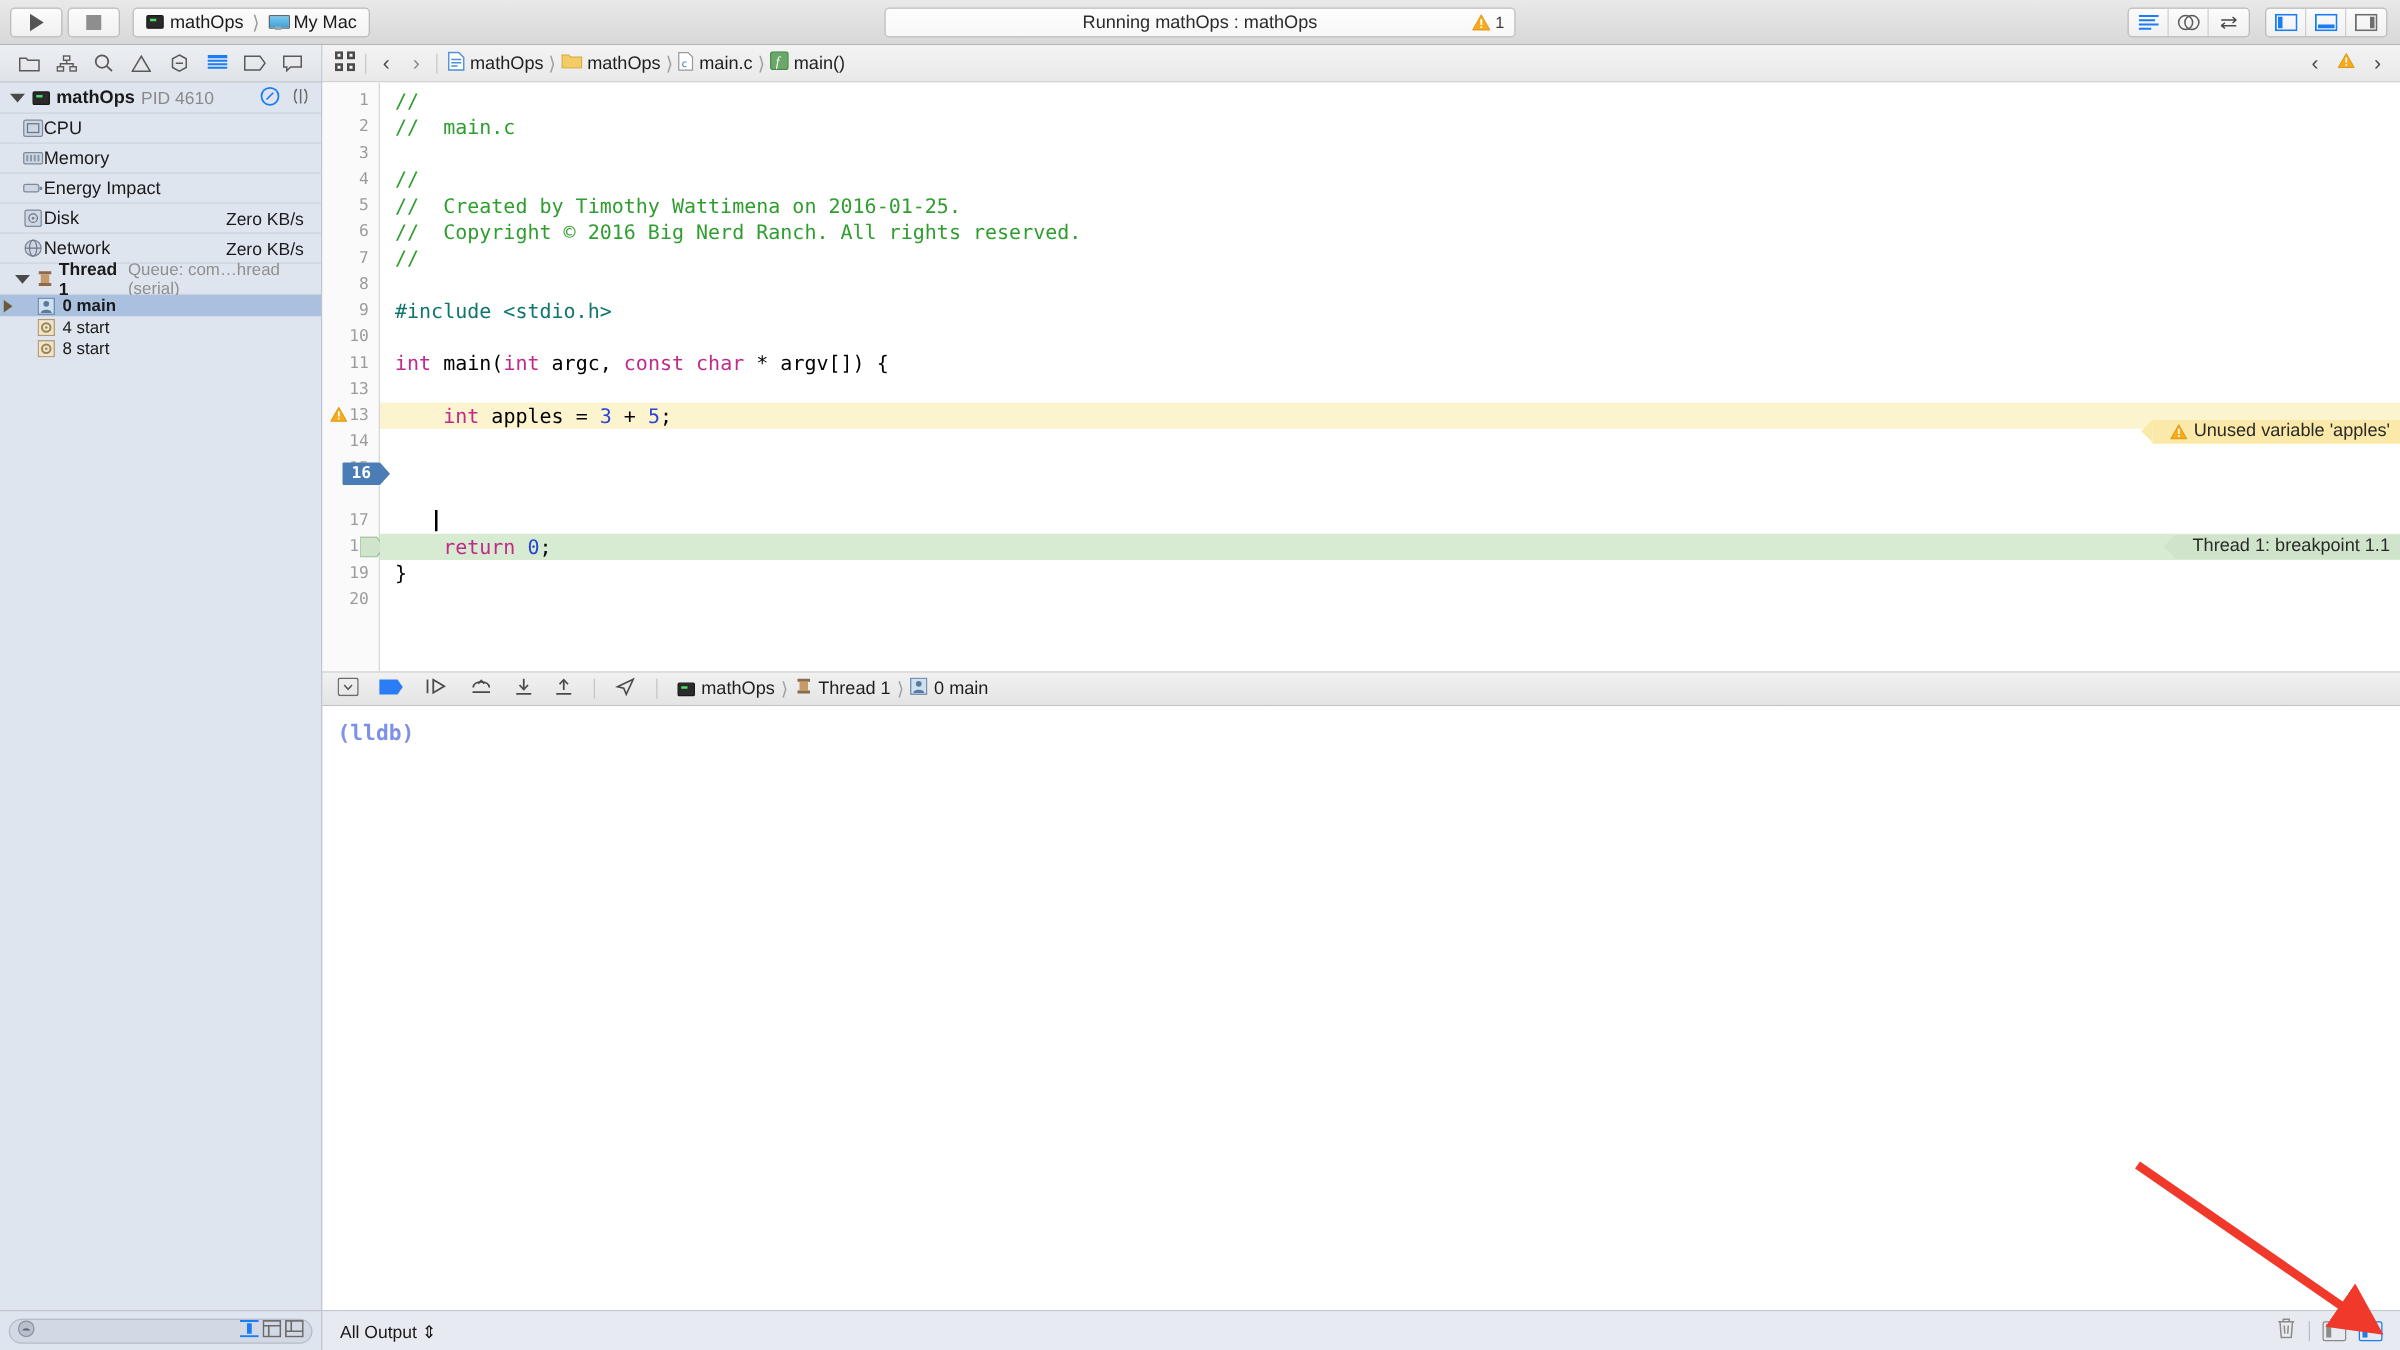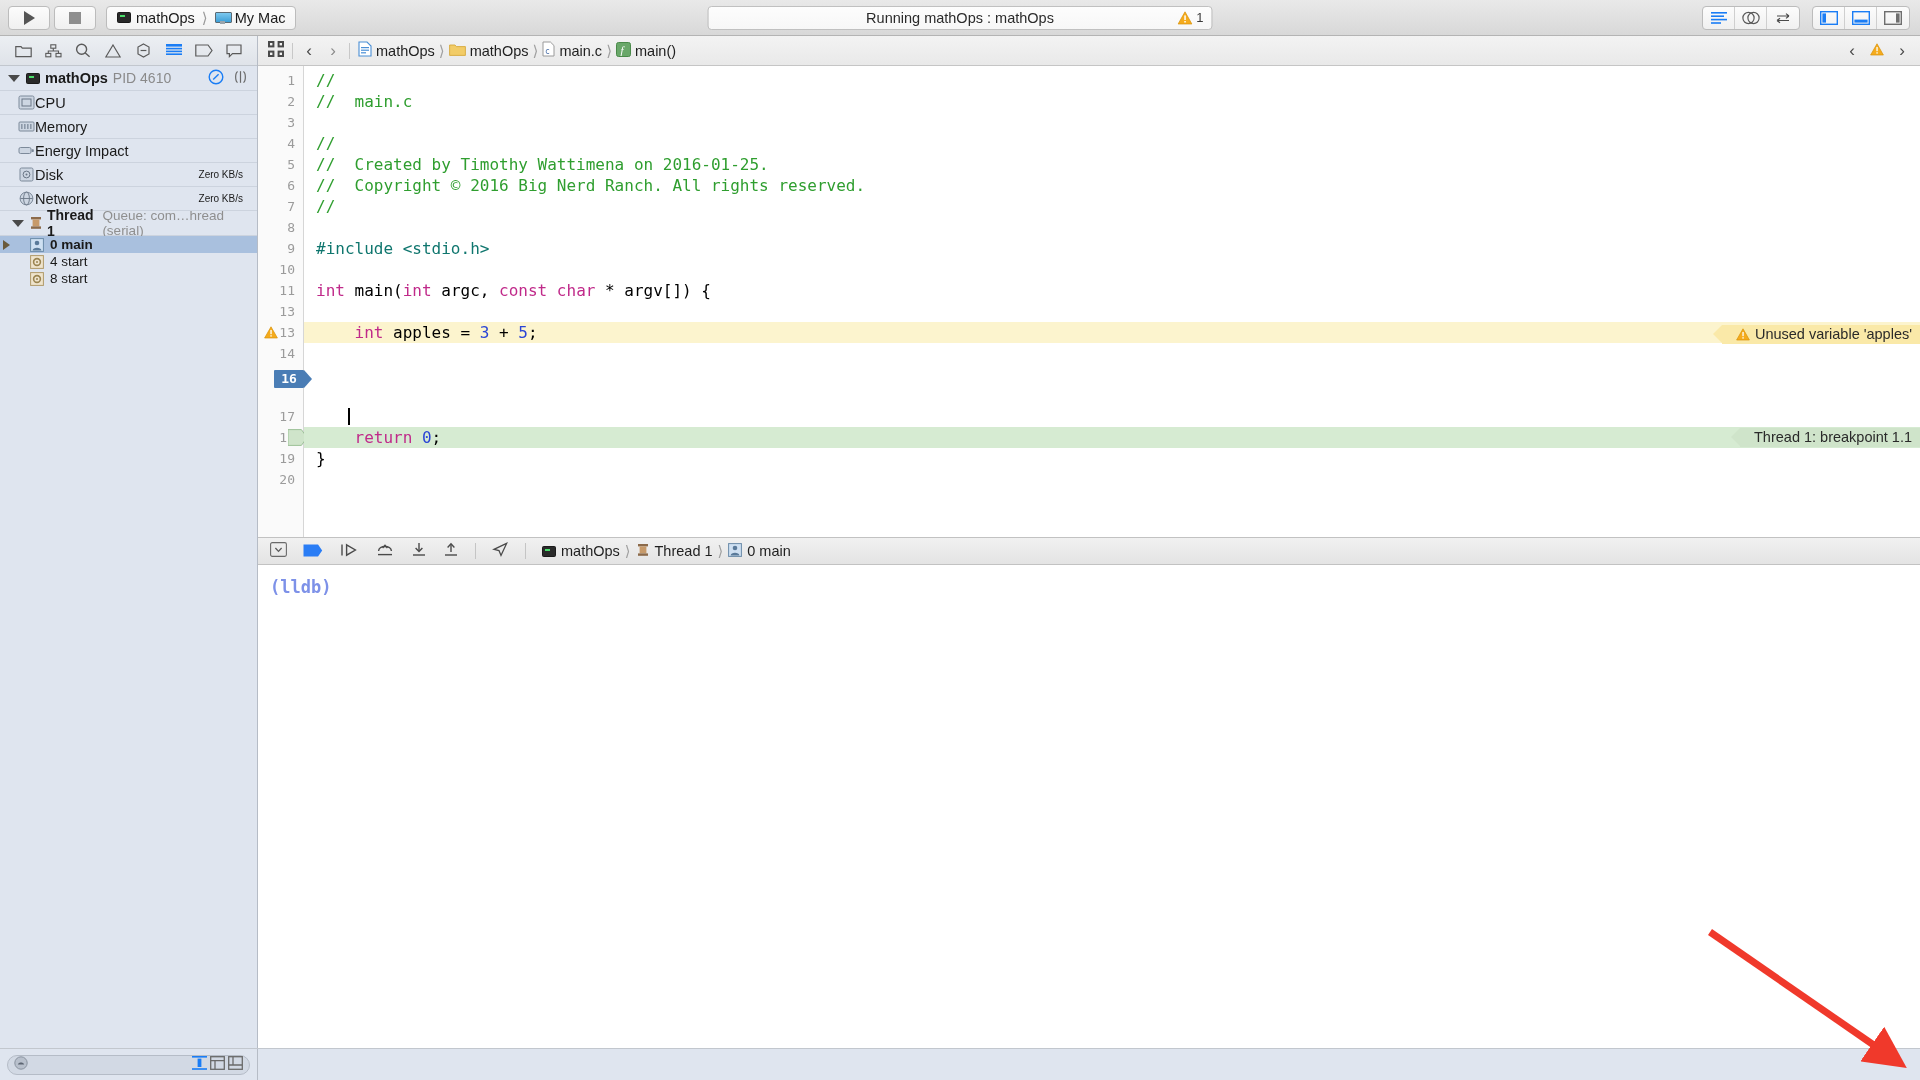--- a/index.html
+++ b/index.html
@@ -82,21 +82,21 @@
   .proc-row { display:flex; align-items:center; height:25px; padding:0 8px; gap:5px;
     border-bottom:1px solid #ccd3de; }
   .disclose { width:0;height:0;border-left:6px solid transparent;border-right:6px solid transparent;
     border-top:7px solid #4a4a4a; margin-right:1px; flex:0 0 auto;}
   .proc-name { font-weight:bold; color:#1a1a1a; font-size:14.5px;}
   .proc-pid { color:#8a8a8a; font-size:14px;}
   .proc-right { margin-left:auto; display:flex; align-items:center; gap:8px;}
 
   .gauge-row { display:flex; align-items:center; height:24px; padding:0 8px 0 18px; gap:0;
     border-bottom:1px solid #ccd3de; color:#1a1a1a; font-size:14.5px;}
-  .gauge-row .val { margin-left:auto; color:#1a1a1a; font-size:10px; padding-right:6px;}
+  .gauge-row .val { margin-left:auto; color:#1a1a1a; font-size:14px; padding-right:6px;}
   .gi { width:17px;height:15px;flex:0 0 auto; }
 
   .thread-row { display:flex; align-items:center; height:25px; padding:0 8px 0 12px; gap:4px;
     border-bottom:1px solid #ccd3de; font-size:14px;}
   .thread-row .tname { font-weight:bold; color:#1a1a1a; }
   .thread-row .tq { color:#8f8f8f; font-size:13.5px; }
   .frame-row { display:flex; align-items:center; height:17px; padding:0 8px 0 30px; gap:6px;
     font-size:13.5px; color:#1a1a1a;}
   .frame-row.sel { background:#a9c0de; }
   .frame-row.sel .flabel { font-weight:bold; }
@@ -593,21 +593,21 @@
             <div class="codeline" style="top: 67px;"><span class="txt"><span class="c-comment">//</span></span></div>
             <div class="codeline" style="top: 88px;"><span class="txt"><span class="c-comment">//  Created by Timothy Wattimena on 2016-01-25.</span></span></div>
             <div class="codeline" style="top: 109px;"><span class="txt"><span class="c-comment">//  Copyright © 2016 Big Nerd Ranch. All rights reserved.</span></span></div>
             <div class="codeline" style="top: 130px;"><span class="txt"><span class="c-comment">//</span></span></div>
             <div class="codeline" style="top: 151px;"><span class="txt"></span></div>
             <div class="codeline" style="top: 172px;"><span class="txt"><span class="c-pre">#include &lt;stdio.h&gt;</span></span></div>
             <div class="codeline" style="top: 193px;"><span class="txt"></span></div>
             <div class="codeline" style="top: 214px;"><span class="txt"><span class="c-kw">int</span> main(<span class="c-kw">int</span> argc, <span class="c-kw">const</span> <span class="c-kw">char</span> * argv[]) {</span></div>
             <div class="codeline" style="top: 235px;"><span class="txt"></span></div>
             <div class="codeline hl-warn" style="top: 256px;"><span class="txt">    <span class="c-kw">int</span> apples = <span class="c-num">3</span> + <span class="c-num">5</span>;</span></div>
-            <div class="annot warn" style="top: 259px;">
+            <div class="annot warn" style="top: 270px;">
               <svg width="14" height="13" viewBox="0 0 14 13">
                 <path d="M7 0.8 L13.4 12 L0.6 12 Z" fill="#f5ab1c" stroke="#d89208" stroke-width="0.7"></path>
                 <rect x="6.4" y="4" width="1.3" height="4.2" fill="#fff"></rect>
                 <rect x="6.4" y="9.2" width="1.3" height="1.4" fill="#fff"></rect>
               </svg>
               <span>Unused variable 'apples'</span>
             </div>
             <div class="codeline" style="top: 277px;"><span class="txt"></span></div>
             <div class="codeline" style="top: 298px;"><span class="txt"></span></div>
             <div class="codeline" style="top: 319px;"><span class="txt"></span></div>
@@ -737,20 +737,41 @@
             <svg width="15" height="14" viewBox="0 0 15 14">
                 <g fill="none" stroke="#6a6a6a" stroke-width="1.3">
               <rect x="0.7" y="0.7" width="13.6" height="12.6"></rect>
                   <path d="M0.7 9 L14.3 9 M5 9 L5 0.7"></path>
                 </g>
               </svg>
           </span>
         </span>
       </div>
     </div>
+    <div class="bb-right">
+      <span class="all-output">
+        <span>All Output</span>
+        <span>⇕</span>
+      </span>
+      <span class="bb-far">
+        <span>
+          <svg width="16" height="17" viewBox="0 0 16 17">
+              <g fill="none" stroke="#8a8a8a" stroke-width="1.2">
+            <path d="M1.6 3.4 L14.4 3.4"></path>
+                <path d="M5.6 3.4 L5.6 1.4 L10.4 1.4 L10.4 3.4"></path>
+            <path d="M3 3.4 L4 16 L12 16 L13 3.4"></path>
+                <path d="M6.4 6.4 L6.8 13 M9.6 6.4 L9.2 13"></path>
+              </g>
+            </svg>
+        </span>
+        <span style="width:1px;height:16px;background:#b8bec8;display:inline-block;"></span>
+        <span class="sq-btn l"></span>
+        <span class="sq-btn r"></span>
+      </span>
+    </div>
   </div>
 
   <svg class="red-arrow" viewBox="0 0 220 160">
     <defs>
         <marker id="ah" markerWidth="6" markerHeight="6" refX="1" refY="3" orient="auto">
       <path d="M0,0 L6,3 L0,6 Z" fill="#f0392b"></path>
         </marker>
       </defs>
     <line x1="10" y1="12" x2="178" y2="128" stroke="#f0392b" stroke-width="7" marker-end="url(#ah)"></line>
   </svg>

